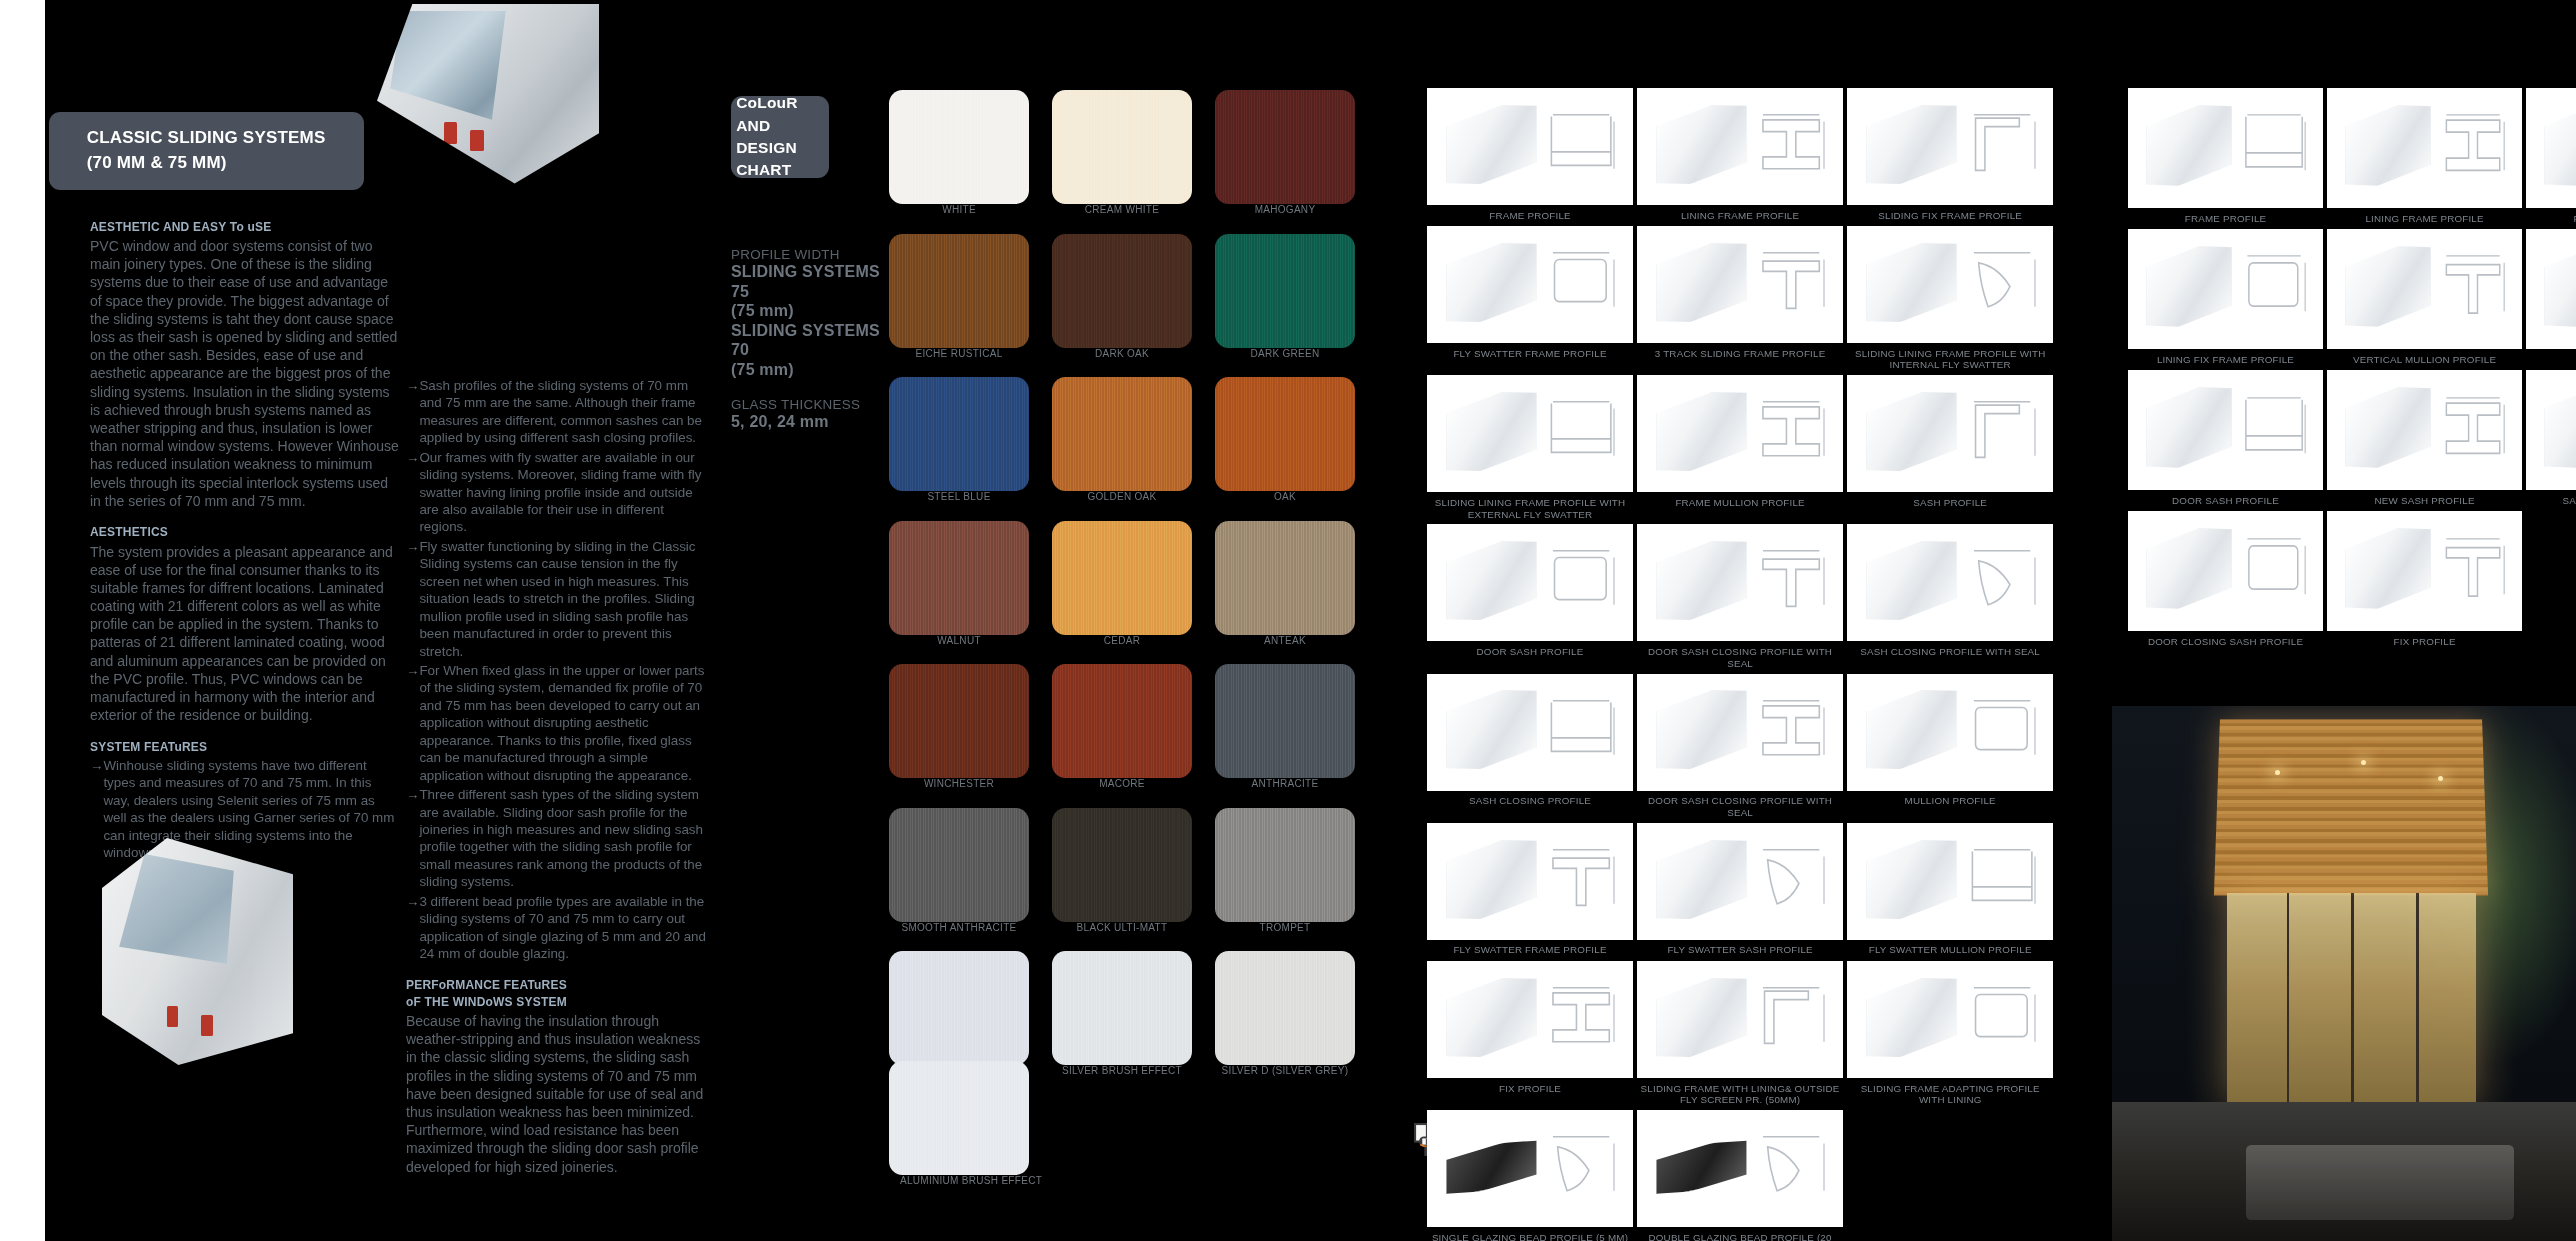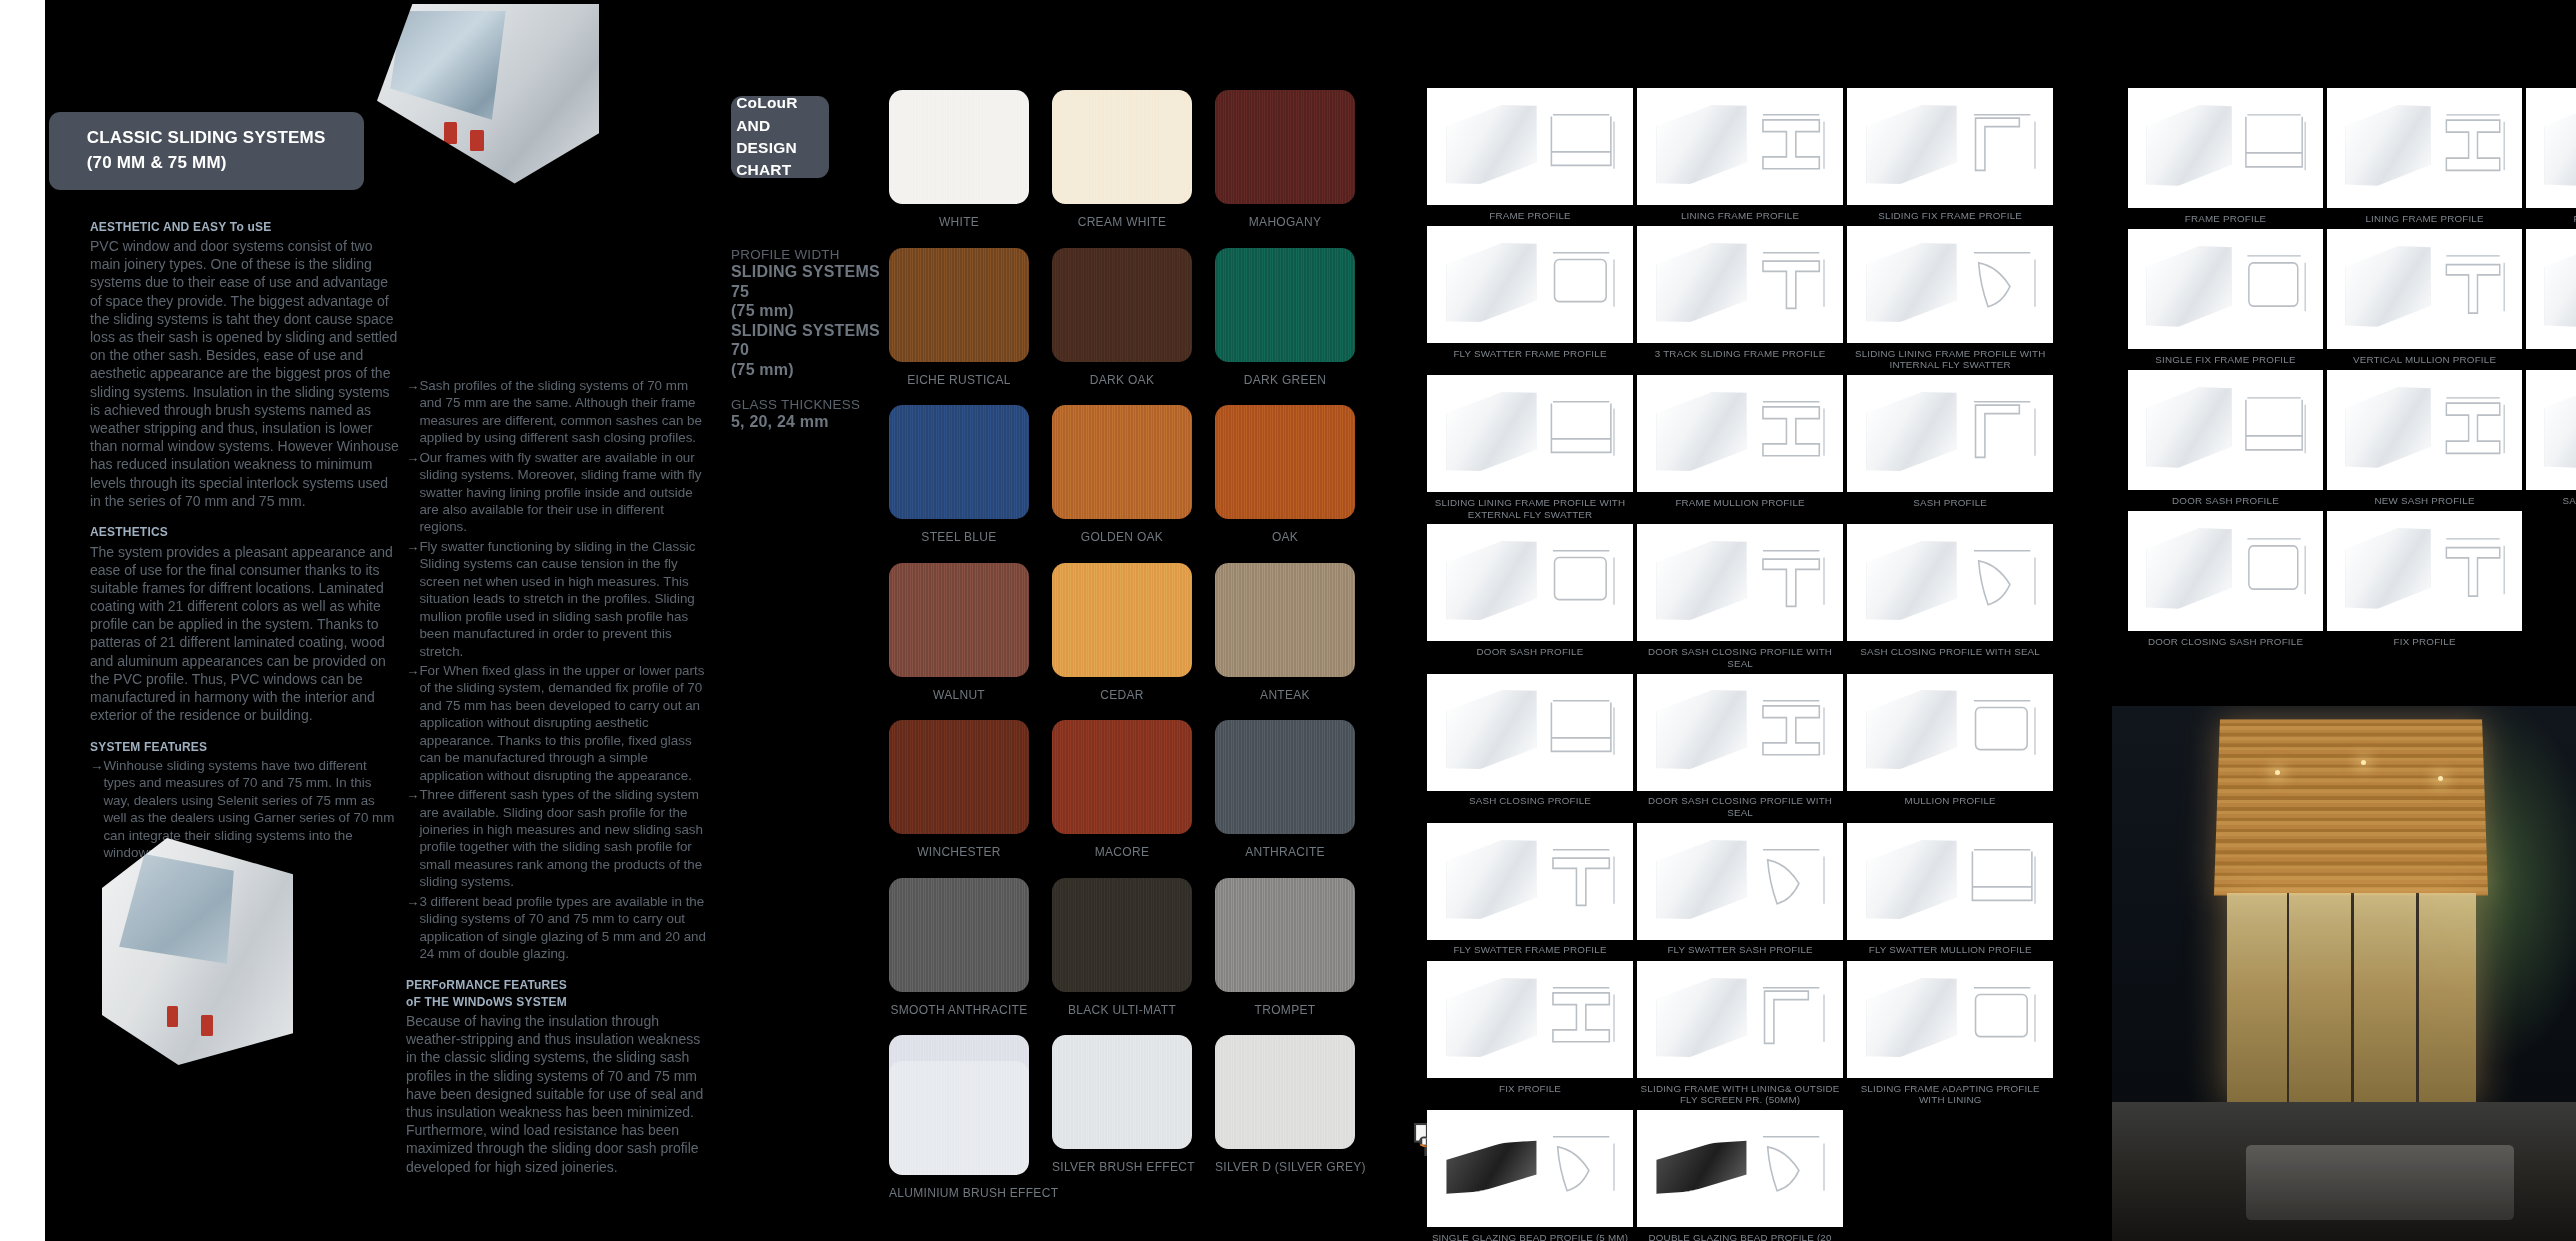--- a/index.html
+++ b/index.html
@@ -89,22 +89,22 @@
   .swatch-cell{ width:140px; }
   .swatch-chip{
     width:140px; height:114px; border-radius:13.4px; position:relative; overflow:hidden;
   }
   .swatch-chip:after{
     content:""; position:absolute; inset:0;
     background:repeating-linear-gradient(90deg, rgba(255,255,255,.10) 0 1px, rgba(0,0,0,.07) 1px 2.6px);
     mix-blend-mode:overlay; opacity:.85;
   }
   .swatch-name{
-    text-align:center; color:#70787f; font-size:12px; letter-spacing:0.3px;
-    margin-top:11px; font-weight:300; white-space:nowrap;
+    text-align:center; color:#70787f; font-size:10px; letter-spacing:0.3px;
+    margin-top:0; font-weight:300; white-space:nowrap;
   }
   .last-swatch{ position:absolute; left:196px; top:1061px; width:164px; }
 
   
   .logo{ position:absolute; left:721px; top:1123px; display:flex; align-items:center; gap:6.2px; }
   .logo-mark{ width:32px; height:34px; position:relative; }
   .logo-text{ font-size:27px; font-weight:bold; letter-spacing:-0.5px; }
   .logo-text .o{ color:#ef7f1a; }
   .logo-text .d{ color:#3b3b3b; }
 
@@ -729,21 +729,21 @@
           <div class="prof-img">
             <div class="draw">
               <div class="iso b "></div>
               <div class="cad"><svg viewBox="0 0 100 86" preserveAspectRatio="none">
                   <rect x="16" y="16" width="66" height="50" rx="6" fill="none" stroke="#b9bfc5" stroke-width="2"></rect>
                   <line x1="14" y1="8" x2="86" y2="8" stroke="#b9bfc5" stroke-width="1.5"></line>
                   <line x1="92" y1="16" x2="92" y2="72" stroke="#b9bfc5" stroke-width="1.5"></line>
                 </svg></div>
             </div>
           </div>
-          <div class="prof-cap">SINGLE FIX FRAME PROFILE</div>
+          <div class="prof-cap">LINING FIX FRAME PROFILE</div>
         </div>
         <div class="prof-cell">
           <div class="prof-img">
             <div class="draw">
               <div class="iso b "></div>
               <div class="cad"><svg viewBox="0 0 100 86" preserveAspectRatio="none">
                   <path d="M14 18 h72 v12 h-30 v44 h-12 v-44 h-30 z" fill="none" stroke="#b9bfc5" stroke-width="2"></path>
                   <line x1="14" y1="8" x2="86" y2="8" stroke="#b9bfc5" stroke-width="1.5"></line>
                   <line x1="92" y1="16" x2="92" y2="72" stroke="#b9bfc5" stroke-width="1.5"></line>
                 </svg></div>

